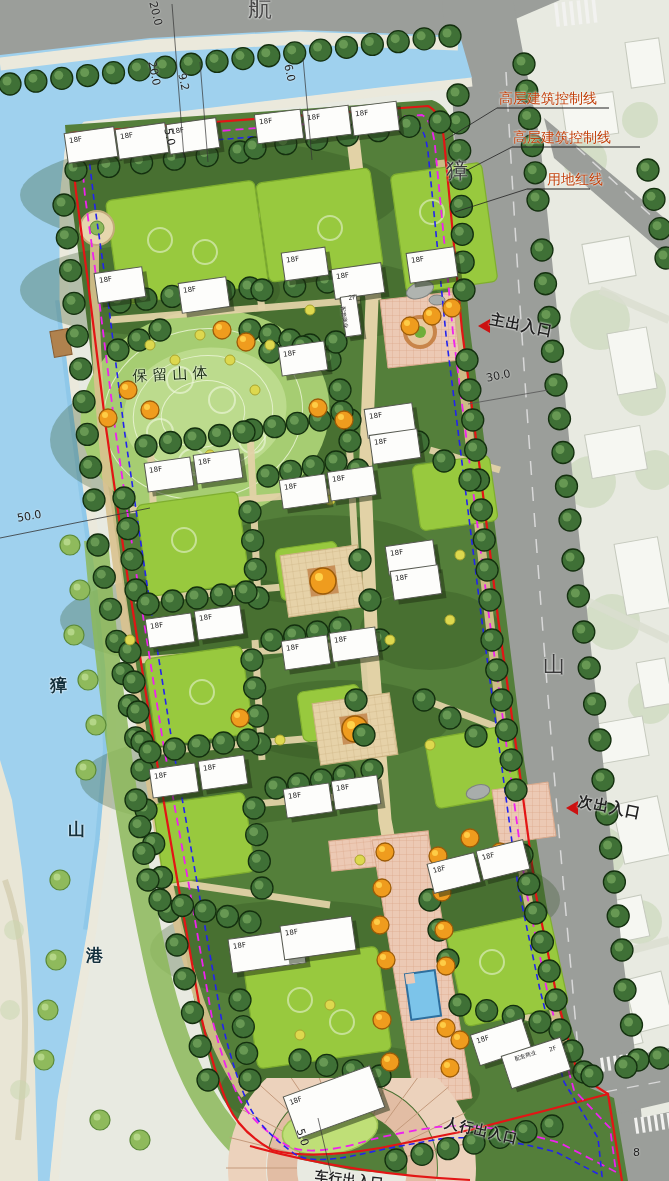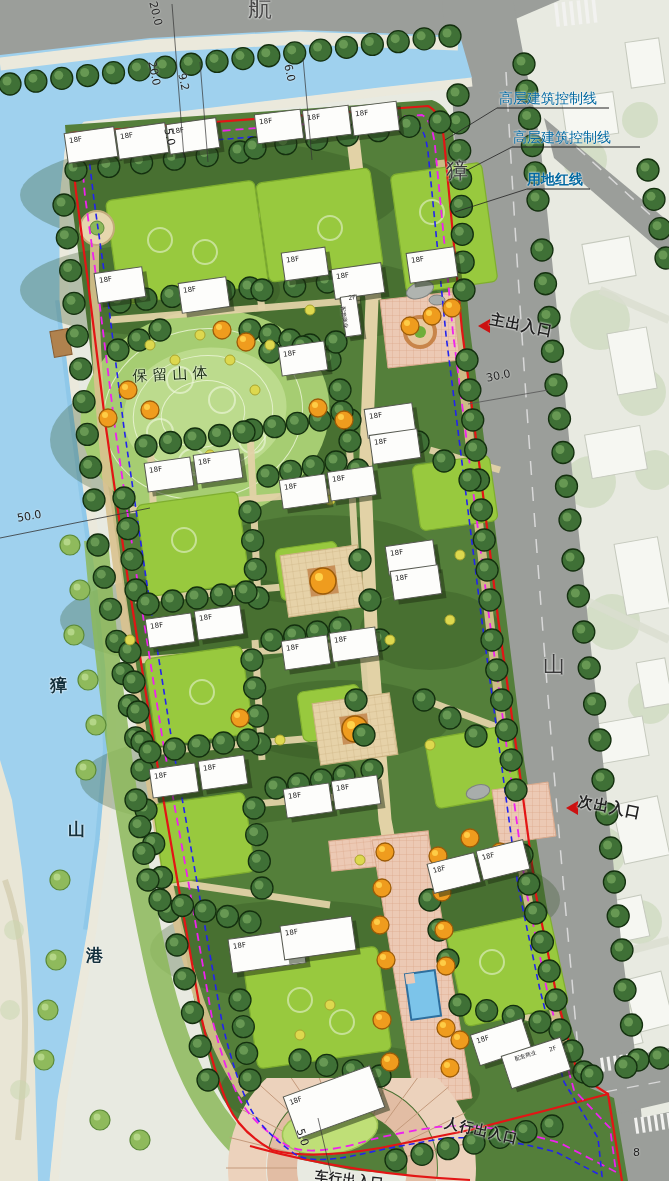--- a/index.html
+++ b/index.html
@@ -2,24 +2,24 @@
 <html><head>
 <meta charset="utf-8">
 <style>
   html,body{margin:0;padding:0;background:#fff;}
   #canvas{position:relative;width:669px;height:1181px;overflow:hidden;
     background:#e8eae1;font-family:"DejaVu Sans",sans-serif;}
   #scene{position:absolute;left:0;top:0;}
   #labels{position:absolute;left:0;top:0;width:669px;height:1181px;pointer-events:none;}
   .lbl{position:absolute;color:#1b1b1b;white-space:nowrap;transform-origin:left top;
     text-shadow:0 0 2px rgba(255,255,255,.85),0 0 2px rgba(255,255,255,.85);}
-  .legend{font-size:14px;color:#0369a1;}
+  .legend{font-size:14px;color:#c2410c;}
   #lbl-legend-high{left:499px;top:90px;}
   #lbl-legend-low{left:513px;top:129px;}
-  #lbl-legend-red{left:527px;top:171px;font-weight:bold;}
+  #lbl-legend-red{left:547px;top:171px;}
   .ent{font-size:15px;color:#222;font-weight:bold;letter-spacing:1px;}
   #lbl-ent-main{left:492px;top:310px;transform:rotate(11deg);}
   #lbl-ent-sec{left:580px;top:792px;transform:rotate(11deg);}
   #lbl-ent-ped{left:447px;top:1114px;transform:rotate(13deg);font-size:14px;}
   #lbl-ent-veh{left:316px;top:1167px;transform:rotate(6deg);font-size:13px;}
   #lbl-hill{left:132px;top:367px;font-size:15px;letter-spacing:5px;color:#15290c;transform:rotate(-3deg);}
   .riverchar{font-size:17px;color:#14313d;font-weight:bold;}
   #lbl-river-0{left:50px;top:674px;}
   #lbl-river-1{left:68px;top:818px;}
   #lbl-river-2{left:86px;top:944px;}

